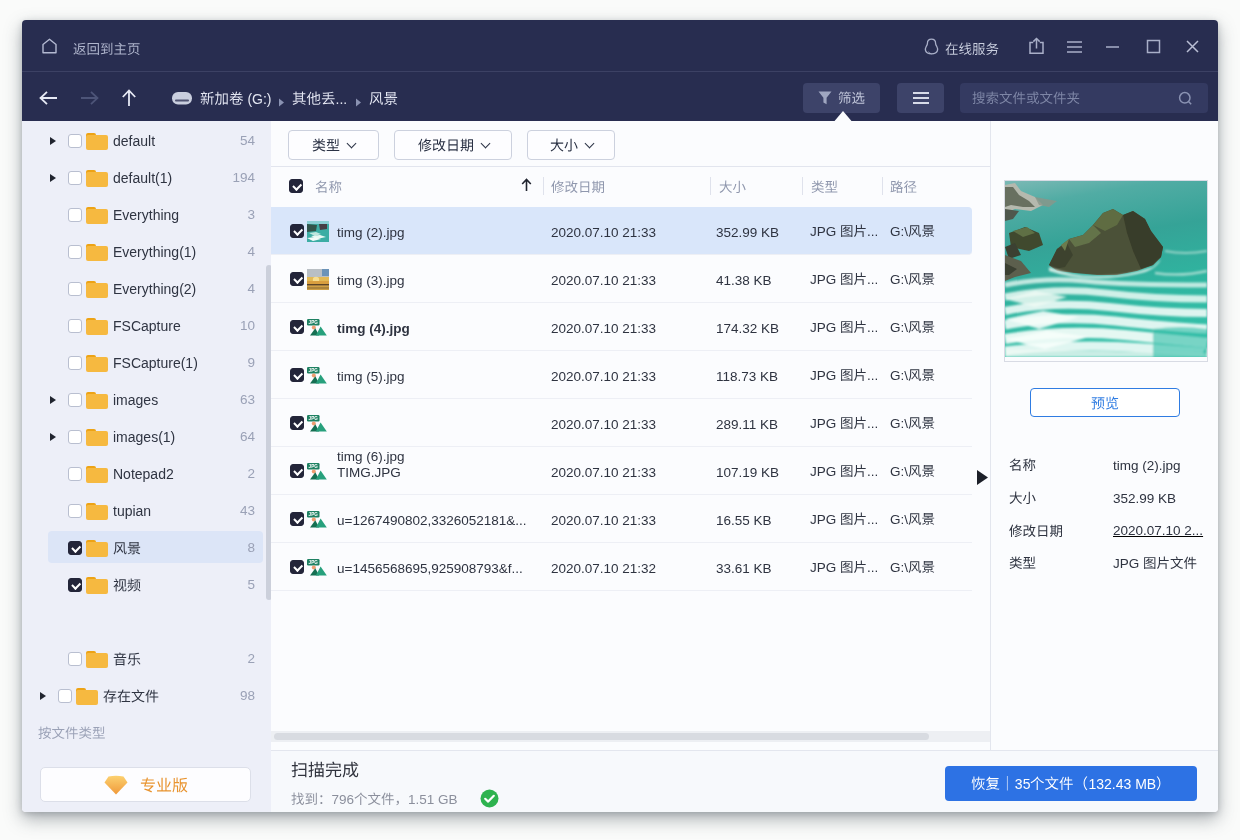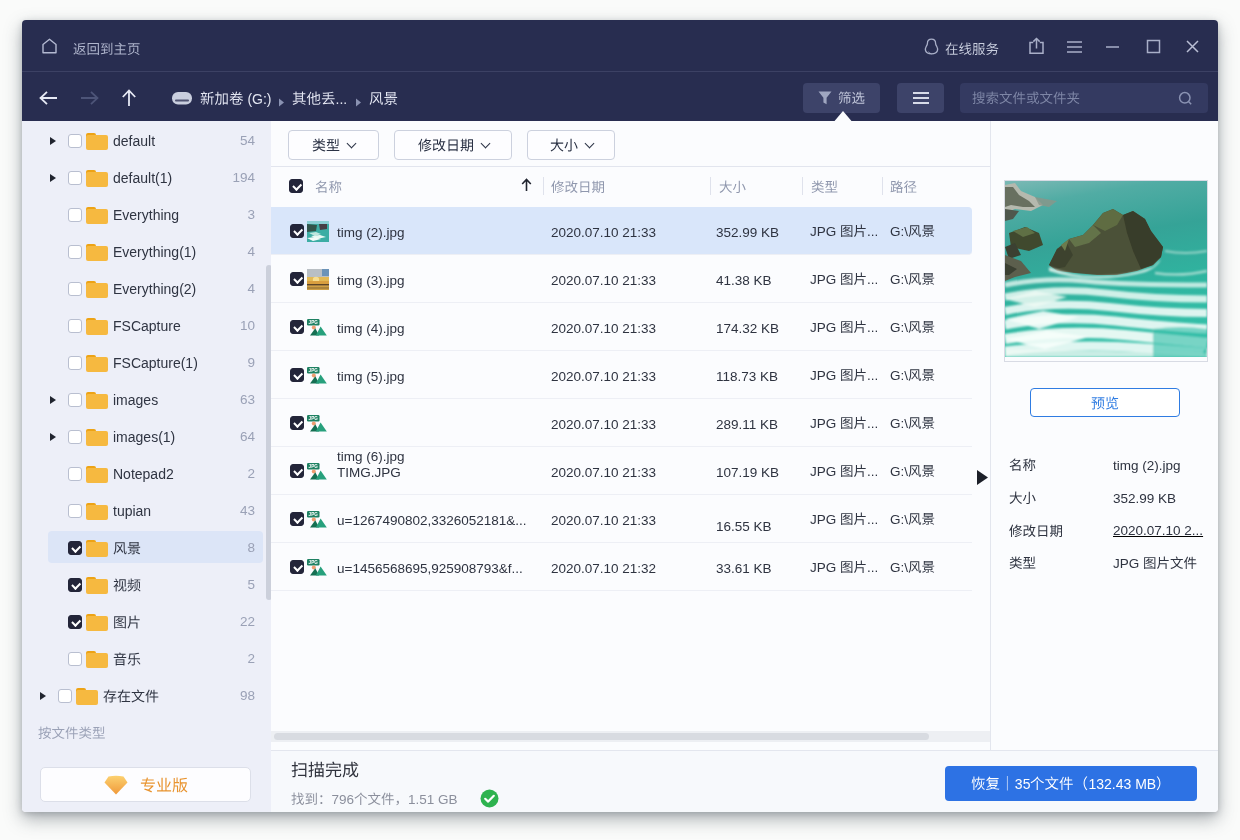--- a/index.html
+++ b/index.html
@@ -358,33 +358,20 @@
         </div>
         <div class="abs " style="left:64px;top:8.5px;z-index:1">
           <div class="folder"></div>
         </div>
         <div class="abs " style="left:91px;top:8px;z-index:1"><svg class="ct" style="vertical-align:-1.68px;" width="28.0" height="14" viewBox="0 0 28.0 14" fill="#2f3442">
             <use href="#g89C6" transform="translate(0 12.32) scale(0.014)"></use>
             <use href="#g9891" transform="translate(14.0 12.32) scale(0.014)"></use>
           </svg></div>
         <div class="cnt" style="top:9px;z-index:1">5</div>
       </div>
-      <div class="treerow" style="top:484px">
-        <div class="abs " style="left:46px;top:10px;z-index:1">
-          <div class="cb on"></div>
-        </div>
-        <div class="abs " style="left:64px;top:8.5px;z-index:1">
-          <div class="folder"></div>
-        </div>
-        <div class="abs " style="left:91px;top:8px;z-index:1"><svg class="ct" style="vertical-align:-1.68px;" width="28.0" height="14" viewBox="0 0 28.0 14" fill="#2f3442">
-            <use href="#g56FE" transform="translate(0 12.32) scale(0.014)"></use>
-            <use href="#g7247" transform="translate(14.0 12.32) scale(0.014)"></use>
-          </svg></div>
-        <div class="cnt" style="top:9px;z-index:1">22</div>
-      </div>
       <div class="treerow" style="top:521px">
         <div class="abs " style="left:46px;top:10px;z-index:1">
           <div class="cb"></div>
         </div>
         <div class="abs " style="left:64px;top:8.5px;z-index:1">
           <div class="folder"></div>
         </div>
         <div class="abs " style="left:91px;top:8px;z-index:1"><svg class="ct" style="vertical-align:-1.68px;" width="28.0" height="14" viewBox="0 0 28.0 14" fill="#2f3442">
             <use href="#g97F3" transform="translate(0 12.32) scale(0.014)"></use>
             <use href="#g4E50" transform="translate(14.0 12.32) scale(0.014)"></use>
@@ -556,21 +543,21 @@
           <div class="cb on"></div>
         </div>
         <div class="abs " style="left:36px;top:15.5px;"><svg width="21" height="17" viewBox="0 0 21 17">
             <rect x="0" y="0" width="12.5" height="6.5" rx="1.2" fill="#1e8162"></rect>
             <text x="6.2" y="5.2" font-size="4.6" fill="#fff" text-anchor="middle" font-family="Liberation Sans,sans-serif" font-weight="bold">JPG</text>
             <circle cx="6.8" cy="8.6" r="2" fill="#ef9d70"></circle>
             <path d="M3 16.5 L8.3 9.2 L12.2 16.5 Z" fill="#156f52"></path>
             <path d="M8.8 16.5 L13.6 7.4 L19.8 16.5 Z" fill="#27a07c"></path>
             <path d="M12.4 16.5 L13.6 7.4 L19.8 16.5 Z" fill="#2aa882" opacity="0"></path>
           </svg></div>
-        <div class="abs " style="left:66px;top:16px;"><span style="font-size:13.5px;color:#2e3340">timg (4).jpg</span></div>
+        <div class="abs " style="left:66px;top:16px;font-weight:bold;"><span style="font-size:13.5px;color:#2e3340">timg (4).jpg</span></div>
         <div class="abs " style="left:280px;top:16px;"><span style="font-size:13.5px;color:#2e3340">2020.07.10 21:33</span></div>
         <div class="abs " style="left:445px;top:16px;"><span style="font-size:13.5px;color:#2e3340">174.32 KB</span></div>
         <div class="abs " style="left:539px;top:15px;"><span style="font-size:13.5px;color:#2e3340">JPG </span><svg class="ct" style="vertical-align:-1.62px;" width="27.0" height="13.5" viewBox="0 0 27.0 13.5" fill="#2e3340">
             <use href="#g56FE" transform="translate(0 11.88) scale(0.0135)"></use>
             <use href="#g7247" transform="translate(13.5 11.88) scale(0.0135)"></use>
           </svg><span style="font-size:13.5px;color:#2e3340">...</span></div>
         <div class="abs " style="left:619px;top:15px;"><span style="font-size:13.5px;color:#2e3340">G:\</span><svg class="ct" style="vertical-align:-1.62px;" width="27.0" height="13.5" viewBox="0 0 27.0 13.5" fill="#2e3340">
             <use href="#g98CE" transform="translate(0 11.88) scale(0.0135)"></use>
             <use href="#g666F" transform="translate(13.5 11.88) scale(0.0135)"></use>
           </svg></div>
@@ -654,21 +641,21 @@
         <div class="abs " style="left:36px;top:15.5px;"><svg width="21" height="17" viewBox="0 0 21 17">
             <rect x="0" y="0" width="12.5" height="6.5" rx="1.2" fill="#1e8162"></rect>
             <text x="6.2" y="5.2" font-size="4.6" fill="#fff" text-anchor="middle" font-family="Liberation Sans,sans-serif" font-weight="bold">JPG</text>
             <circle cx="6.8" cy="8.6" r="2" fill="#ef9d70"></circle>
             <path d="M3 16.5 L8.3 9.2 L12.2 16.5 Z" fill="#156f52"></path>
             <path d="M8.8 16.5 L13.6 7.4 L19.8 16.5 Z" fill="#27a07c"></path>
             <path d="M12.4 16.5 L13.6 7.4 L19.8 16.5 Z" fill="#2aa882" opacity="0"></path>
           </svg></div>
         <div class="abs " style="left:66px;top:16px;"><span style="font-size:13.5px;color:#2e3340">u=1267490802,3326052181&amp;...</span></div>
         <div class="abs " style="left:280px;top:16px;"><span style="font-size:13.5px;color:#2e3340">2020.07.10 21:33</span></div>
-        <div class="abs " style="left:445px;top:22px;"><span style="font-size:13.5px;color:#2e3340">16.55 KB</span></div>
+        <div class="abs " style="left:445px;top:16px;"><span style="font-size:13.5px;color:#2e3340">16.55 KB</span></div>
         <div class="abs " style="left:539px;top:15px;"><span style="font-size:13.5px;color:#2e3340">JPG </span><svg class="ct" style="vertical-align:-1.62px;" width="27.0" height="13.5" viewBox="0 0 27.0 13.5" fill="#2e3340">
             <use href="#g56FE" transform="translate(0 11.88) scale(0.0135)"></use>
             <use href="#g7247" transform="translate(13.5 11.88) scale(0.0135)"></use>
           </svg><span style="font-size:13.5px;color:#2e3340">...</span></div>
         <div class="abs " style="left:619px;top:15px;"><span style="font-size:13.5px;color:#2e3340">G:\</span><svg class="ct" style="vertical-align:-1.62px;" width="27.0" height="13.5" viewBox="0 0 27.0 13.5" fill="#2e3340">
             <use href="#g98CE" transform="translate(0 11.88) scale(0.0135)"></use>
             <use href="#g666F" transform="translate(13.5 11.88) scale(0.0135)"></use>
           </svg></div>
       </div>
       <div class="abs" style="left:0;top:422px;width:701px;height:48px;border-bottom:1px solid #edeff5">

